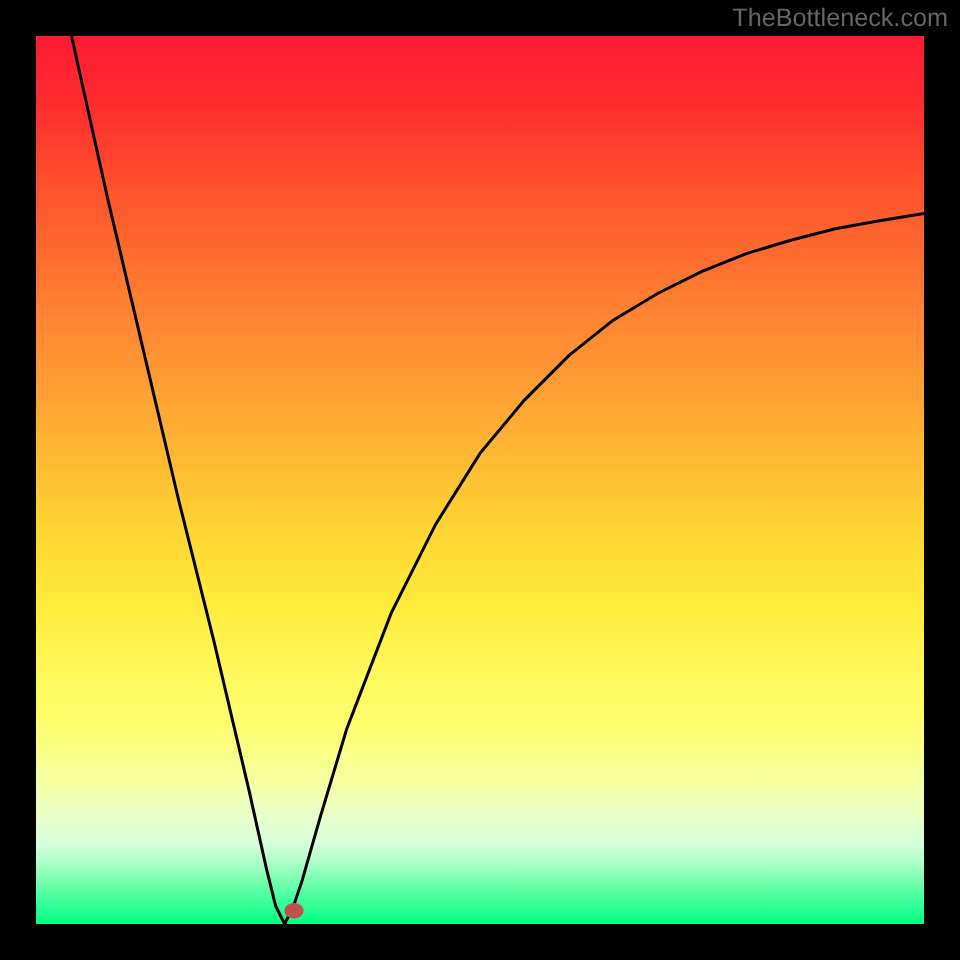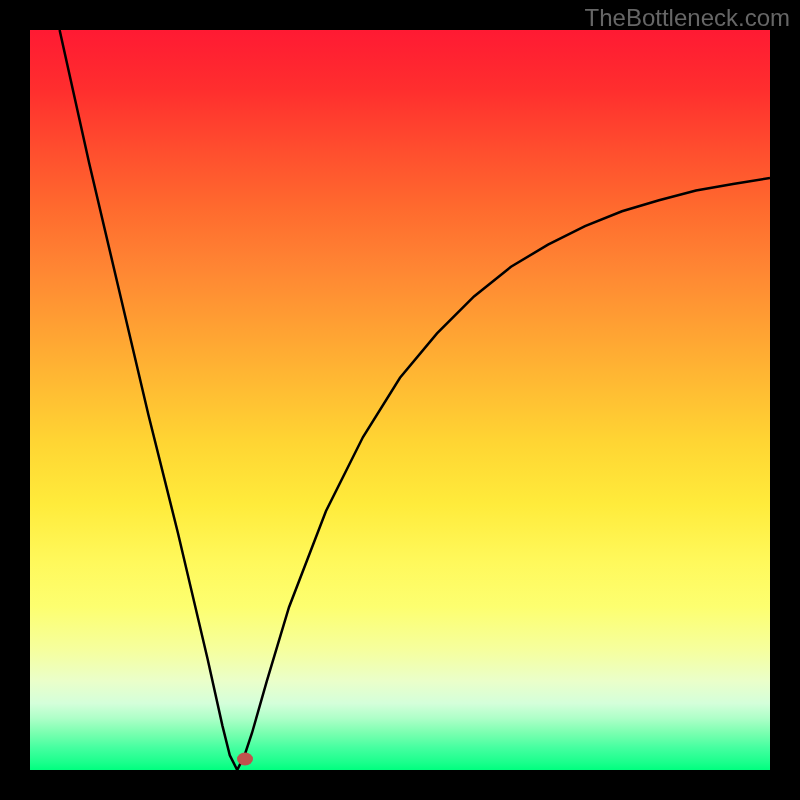--- a/index.html
+++ b/index.html
@@ -12,21 +12,21 @@
       height: 800px;
       background: #000;
       position: relative;
       font-family: Arial, sans-serif;
     }
     .watermark {
       position: absolute;
       top: 4px;
       right: 10px;
       color: #666;
-      font-size: 24px;
+      font-size: 21px;
       z-index: 10;
     }
     .plot-area {
       position: absolute;
       top: 30px;
       left: 30px;
       width: 740px;
       height: 740px;
       background: linear-gradient(to bottom,
         #ff1a33 0%,

